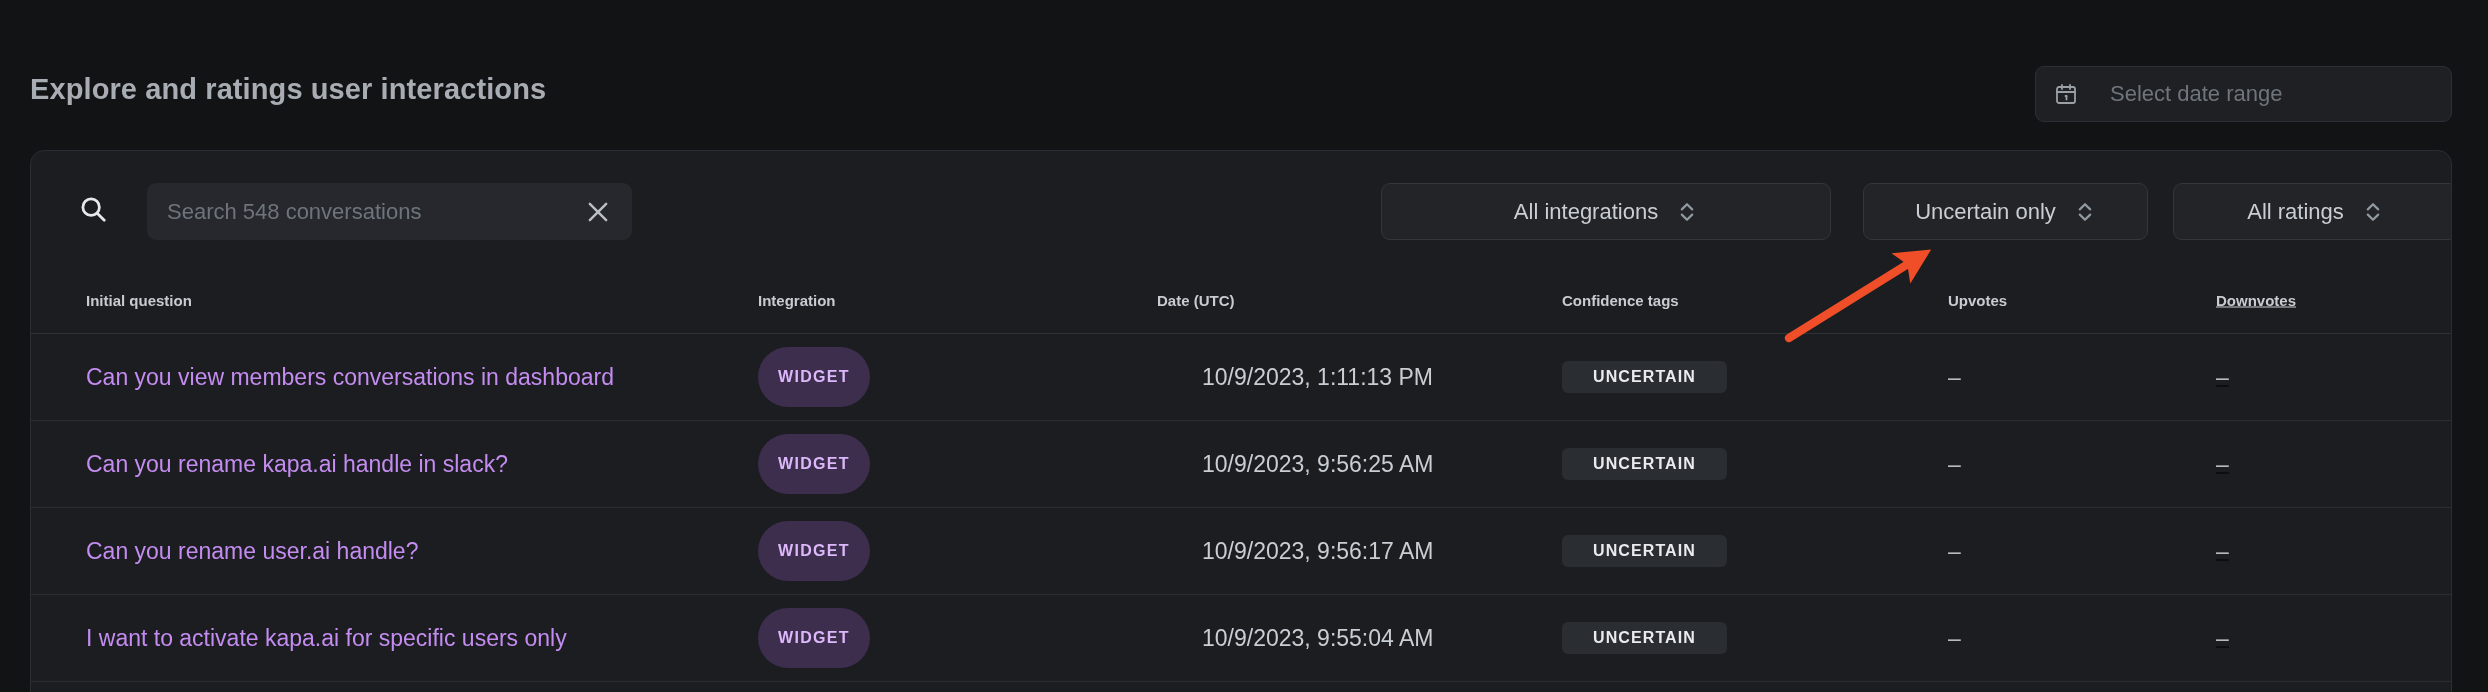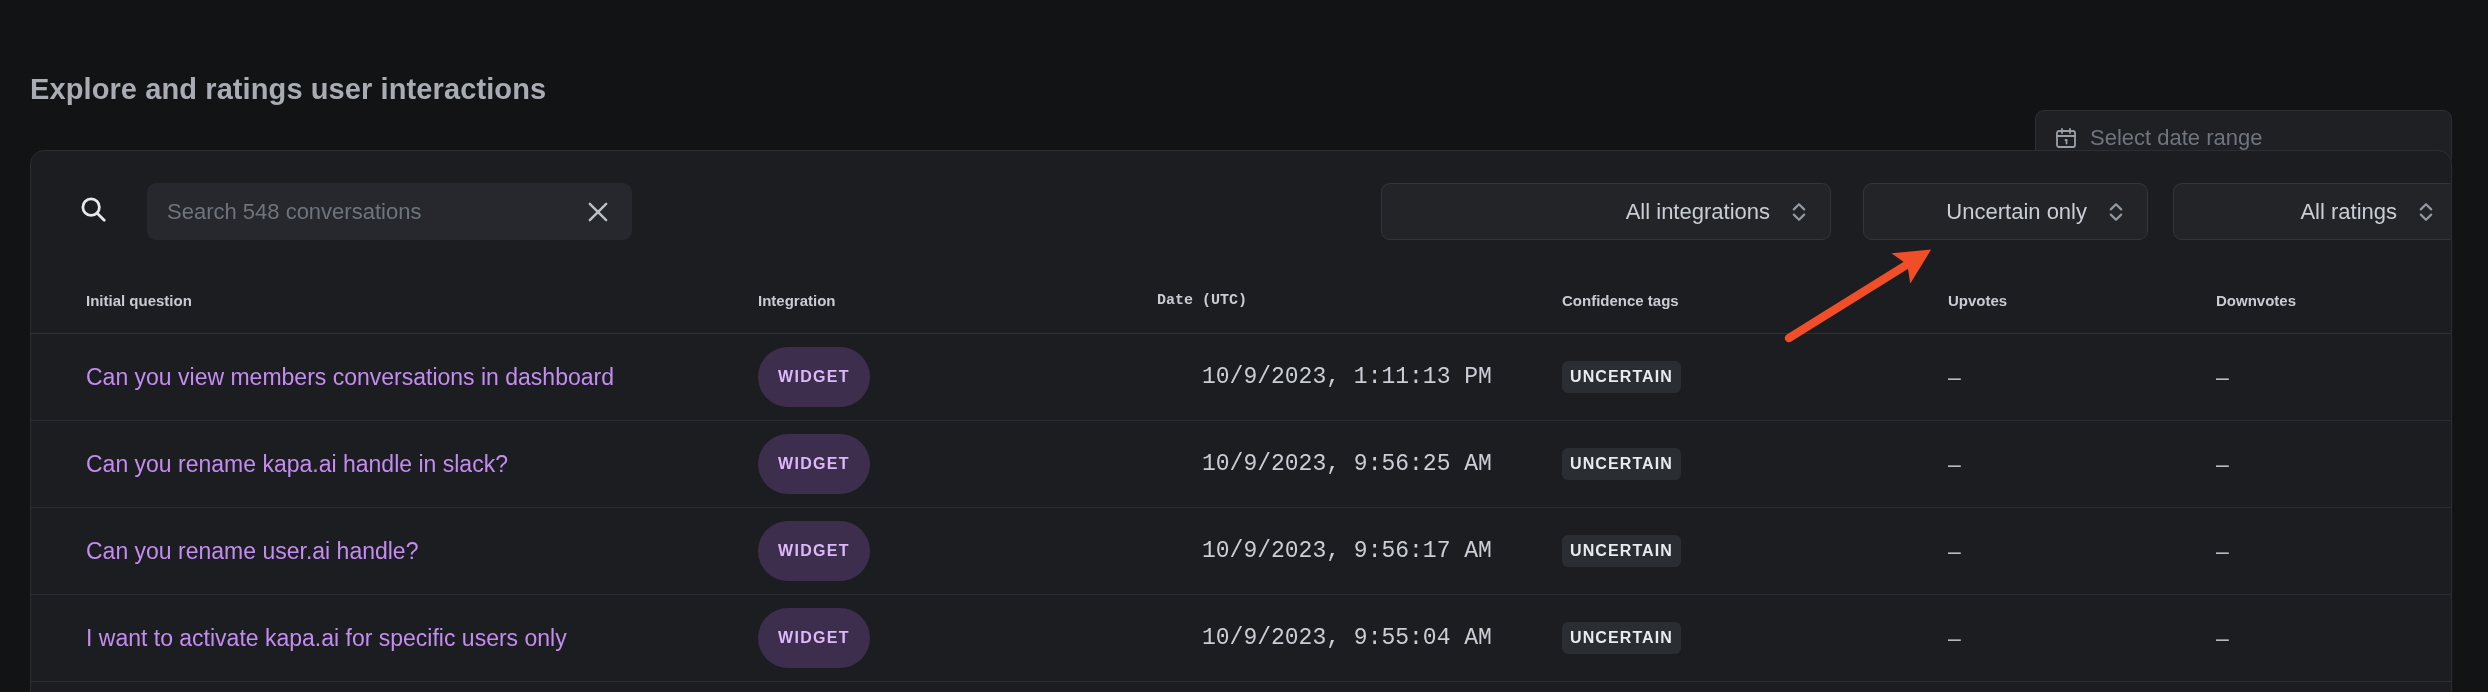--- a/index.html
+++ b/index.html
@@ -17,23 +17,22 @@
     background: #121315;
   }
   .page-title {
     position: absolute; left: 30px; top: 73px;
     font-size: 29px; font-weight: 700; color: #a8adb4; letter-spacing: .1px;
   }
   .date-range {
     position: absolute; left: 2035px; top: 66px;
     width: 417px; height: 56px;
     background: #1e2024; border: 1px solid #2c2f34; border-radius: 9px;
-    display: flex; align-items: center; padding: 0 18px; gap: 12px;
+    display: flex; align-items: center; padding: 0 18px; gap: 32px;
     cursor: pointer;
-    margin-top: 44px;
   }
   .date-range .cal { width: 24px; height: 24px; flex: 0 0 auto; color: #9aa0a8; }
   .date-range .dr-label { font-size: 22px; color: #6f757d; }
 
   
   .panel {
     position: absolute; left: 30px; top: 150px;
     width: 2422px; height: 560px;
     background: #1b1d21;
     border: 1px solid #2a2d32;
@@ -61,22 +60,22 @@
     font-size: 22px; color: #ef4444;
   }
   .search-input::placeholder { color: #6e747c; }
   .clear-icon {
     width: 28px; height: 28px; flex: 0 0 auto; color: #b9bec4; cursor: pointer;
   }
 
   .select {
     position: absolute; top: 32px; height: 57px;
     background: #222428; border: 1px solid #33363c; border-radius: 9px;
-    display: flex; align-items: center; justify-content: flex-end;
-    padding: 0 20px; cursor: pointer;
+    display: flex; align-items: center; justify-content: center;
+    padding: 0 11px; cursor: pointer;
   }
   .select .sel-label { font-size: 22px; color: #c9ced4; white-space: nowrap; }
   .select .chev { width: 22px; height: 26px; color: #9098a0; flex: 0 0 auto; margin-left: 18px; }
   #sel-integrations { left: 1350px; width: 450px; }
   #sel-confidence   { left: 1832px; width: 285px; }
   #sel-ratings      { left: 2142px; width: 285px; }
 
   
   .thead {
     position: relative; height: 68px;
@@ -84,41 +83,41 @@
   }
   .row {
     position: relative; height: 87px;
     border-bottom: 1px solid #2a2d33;
   }
   .cell { position: absolute; top: 50%; transform: translateY(-50%); }
   .th { font-size: 15px; font-weight: 700; color: #c8ccd2; }
 
   .c-q   { left: 55px; }
   .c-int { left: 727px; }
-  .c-dt  { left: 1126px; font-family: Liberation Mono, monospace; }
+  .c-dt  { left: 1126px; }
   .c-ct  { left: 1531px; }
   .c-up  { left: 1917px; }
-  .c-dn  { left: 2185px; }
+  .c-dn  { left: 2185px; text-decoration: underline; }
 
   .qlink {
     font-size: 23px; color: #c48cf0; text-decoration: none; cursor: pointer;
     white-space: nowrap;
   }
 
   .badge-widget {
     display: inline-block;
     background: #3d2e4d; color: #dcb8fb;
     font-size: 16px; font-weight: 700; letter-spacing: 1.3px;
     padding: 21px 20px; border-radius: 999px;
   }
   .badge-uncertain {
     display: inline-block;
     background: #2a2d32; color: #e9ebee;
     font-size: 16px; font-weight: 700; letter-spacing: 1.1px;
-    padding: 7px 8px; border-radius: 6px;
+    padding: 7px 31px; border-radius: 6px;
   }
   .dtxt { font-size: 23px; color: #c9ced4; white-space: nowrap; margin-left: 45px; }
   .vote { font-size: 23px; color: #b6bbc2; }
 
   
   .anno { position: absolute; left: 0; top: 0; width: 2488px; height: 692px;
           pointer-events: none; }
 </style>
 </head>
 <body>

